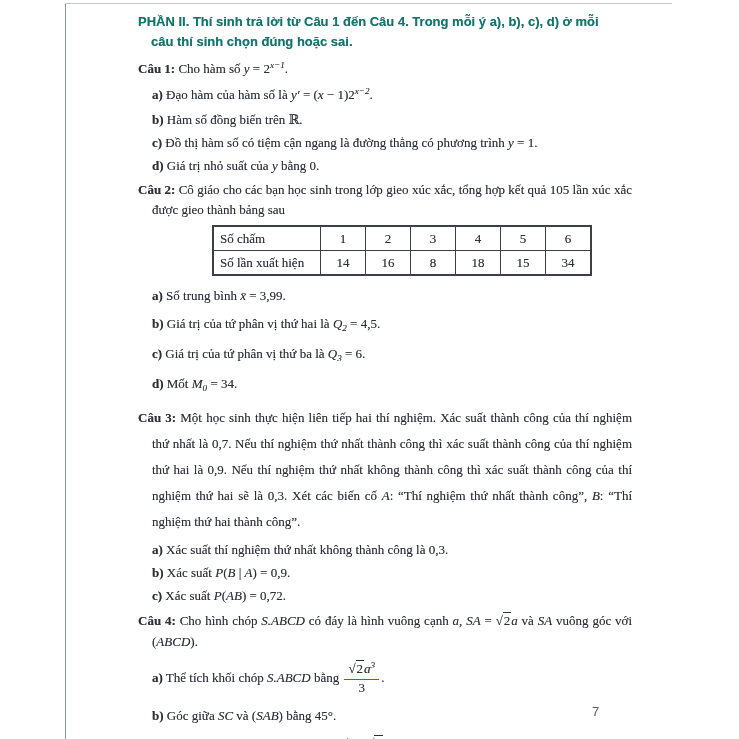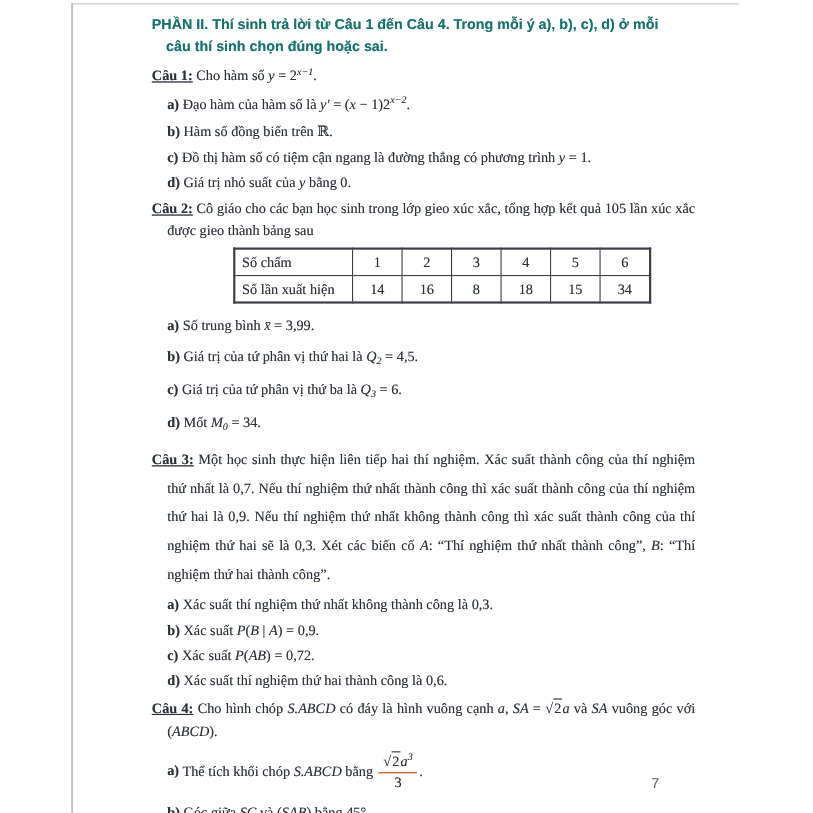--- a/index.html
+++ b/index.html
@@ -10,21 +10,21 @@
   .content{position:absolute;left:138px;top:12px;width:494px;color:#2b2f38;
            font-size:13px;line-height:20px;text-shadow:0 0 .4px rgba(43,47,56,.45);}
   .part-header{font-family:"Liberation Sans","DejaVu Sans",sans-serif;font-weight:700;
                font-size:13px;line-height:20px;color:#0f766e;margin:0 0 7px 0;}
   .part-header .ph1{display:block;white-space:nowrap;}
   .part-header .ph2{display:block;padding-left:13px;white-space:nowrap;}
   .question{margin:0;}
   .q-para{margin:4px 0 3px 0;padding-left:14px;text-indent:-14px;text-align:justify;}
   .q-para.tight{line-height:26px;}
   .q-para.loose{line-height:21px;}
-  .q-label{font-weight:700;text-decoration:underline;}
+  .q-label{font-weight:700;}
   .ltr{font-weight:700;}
   .q-item{margin:6px 0 6px 14px;line-height:17px;}
   .q-item.sp{margin:11px 0 11px 14px;}
   .q-item.frac-line{margin:10px 0 8px 14px;}
   .seg-m{font-style:italic;}
   .seg-p{font-size:.7em;font-style:italic;position:relative;top:-.55em;}
   .seg-u{font-size:.7em;font-style:italic;position:relative;top:.3em;}
   .rad .radbody{border-top:1px solid #2b2f38;padding:0 1px;}
   .frac{display:inline-block;vertical-align:middle;text-align:center;line-height:1.15;margin:0 2px;}
   .fnum{display:block;border-bottom:1px solid #c2410c;padding:0 4px 2px;}
@@ -85,21 +85,20 @@
     <p class="q-item sp"><b class="ltr">b)</b><span><span class="seg-n"> Giá trị của tứ phân vị thứ hai là </span><span class="seg-m">Q</span><span class="seg-u">2</span><span class="seg-n"> = 4,5.</span></span></p>
     <p class="q-item sp"><b class="ltr">c)</b><span><span class="seg-n"> Giá trị của tứ phân vị thứ ba là </span><span class="seg-m">Q</span><span class="seg-u">3</span><span class="seg-n"> = 6.</span></span></p>
     <p class="q-item sp"><b class="ltr">d)</b><span><span class="seg-n"> Mốt </span><span class="seg-m">M</span><span class="seg-u">0</span><span class="seg-n"> = 34.</span></span></p>
   </section>
 
   <section class="question">
     <p class="q-para tight"><b class="q-label">Câu 3:</b><span><span class="seg-n"> Một học sinh thực hiện liên tiếp hai thí nghiệm. Xác suất thành công của thí nghiệm thứ nhất là 0,7. Nếu thí nghiệm thứ nhất thành công thì xác suất thành công của thí nghiệm thứ hai là 0,9. Nếu thí nghiệm thứ nhất không thành công thì xác suất thành công của thí nghiệm thứ hai sẽ là 0,3. Xét các biến cố </span><span class="seg-m">A</span><span class="seg-n">: “Thí nghiệm thứ nhất thành công”, </span><span class="seg-m">B</span><span class="seg-n">: “Thí nghiệm thứ hai thành công”.</span></span></p>
     <p class="q-item"><b class="ltr">a)</b><span><span class="seg-n"> Xác suất thí nghiệm thứ nhất không thành công là 0,3.</span></span></p>
     <p class="q-item"><b class="ltr">b)</b><span><span class="seg-n"> Xác suất </span><span class="seg-m">P</span><span class="seg-n">(</span><span class="seg-m">B</span><span class="seg-n"> | </span><span class="seg-m">A</span><span class="seg-n">) = 0,9.</span></span></p>
     <p class="q-item"><b class="ltr">c)</b><span><span class="seg-n"> Xác suất </span><span class="seg-m">P</span><span class="seg-n">(</span><span class="seg-m">AB</span><span class="seg-n">) = 0,72.</span></span></p>
-    <p class="q-item"><b class="ltr">d)</b><span><span class="seg-n"> Xác suất thí nghiệm thứ hai thành công là 0,6.</span></span></p>
   </section>
 
   <section class="question">
     <p class="q-para loose"><b class="q-label">Câu 4:</b><span><span class="seg-n"> Cho hình chóp </span><span class="seg-m">S.ABCD</span><span class="seg-n"> có đáy là hình vuông cạnh </span><span class="seg-m">a</span><span class="seg-n">, </span><span class="seg-m">SA</span><span class="seg-n"> = </span><span class="rad">√<span class="radbody">2</span></span><span class="seg-m">a</span><span class="seg-n"> và </span><span class="seg-m">SA</span><span class="seg-n"> vuông góc với (</span><span class="seg-m">ABCD</span><span class="seg-n">).</span></span></p>
     <p class="q-item frac-line"><b class="ltr">a)</b><span><span class="seg-n"> Thể tích khối chóp </span><span class="seg-m">S.ABCD</span><span class="seg-n"> bằng </span><span class="frac"><span class="fnum"><span class="rad">√<span class="radbody">2</span></span><span class="seg-m">a</span><span class="seg-p">3</span></span><span class="fden"><span class="seg-n">3</span></span></span><span class="seg-n">.</span></span></p>
     <p class="q-item sp"><b class="ltr">b)</b><span><span class="seg-n"> Góc giữa </span><span class="seg-m">SC</span><span class="seg-n"> và (</span><span class="seg-m">SAB</span><span class="seg-n">) bằng 45°.</span></span></p>
     <p class="q-item sp"><b class="ltr">c)</b><span><span class="seg-n"> Tang của góc nhị diện [</span><span class="seg-m">S, BC, A</span><span class="seg-n">] bằng </span><span class="rad">√<span class="radbody">2</span></span><span class="seg-n">.</span></span></p>
 
   </section>
 

